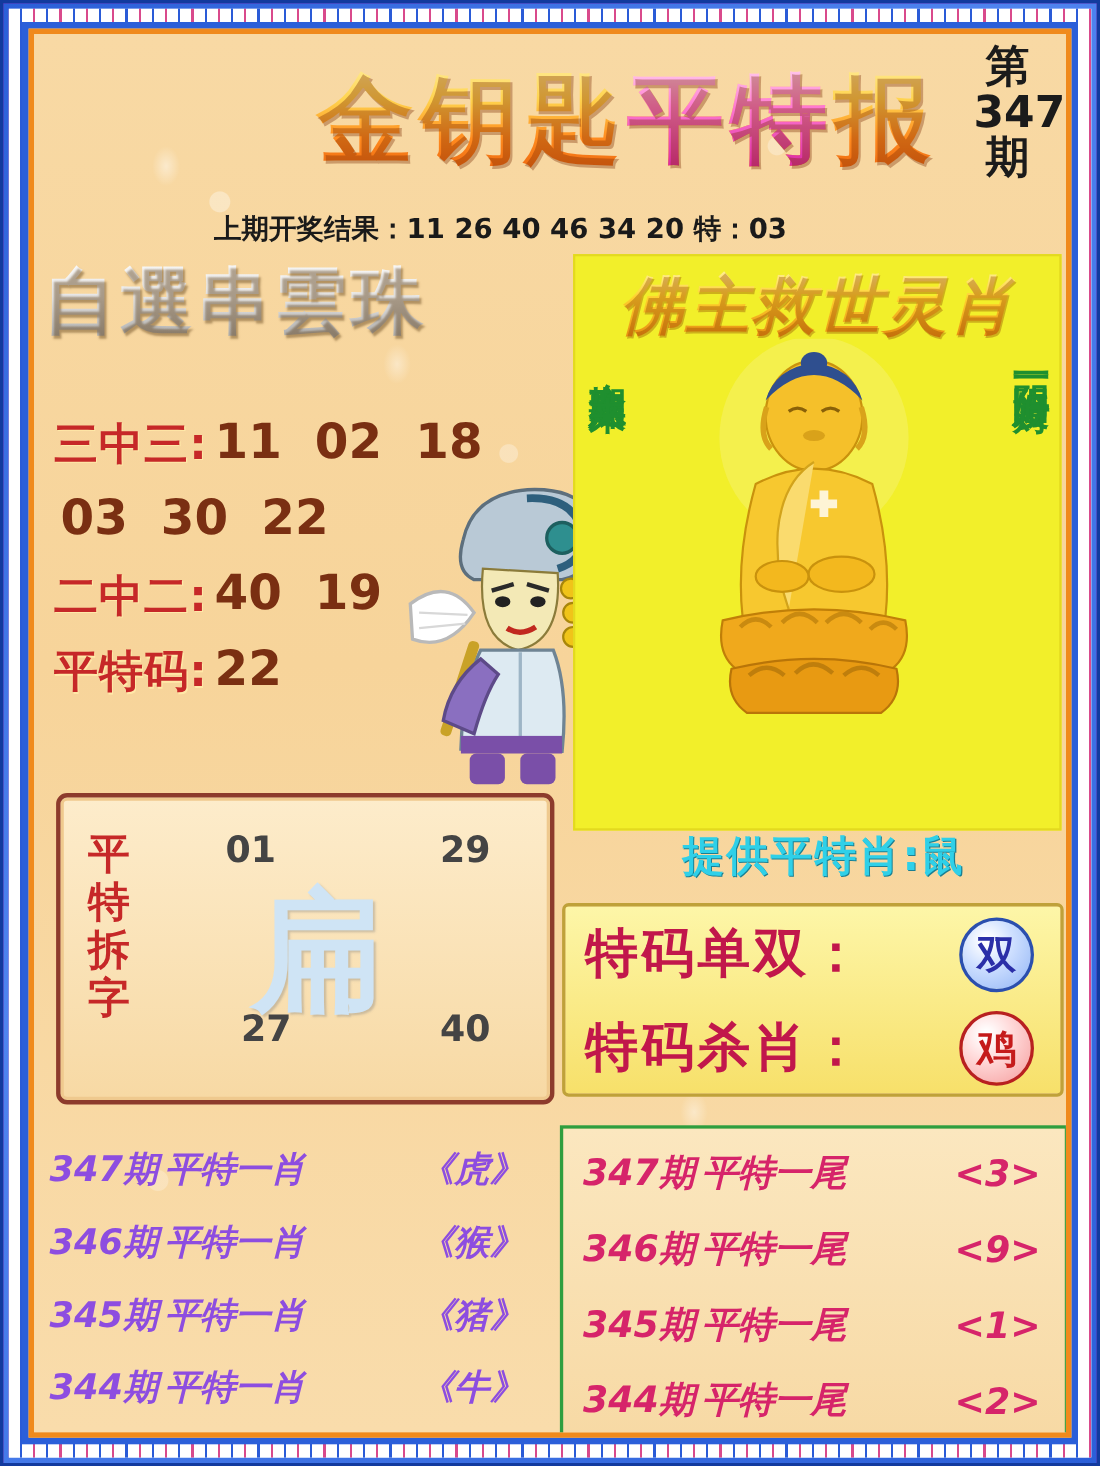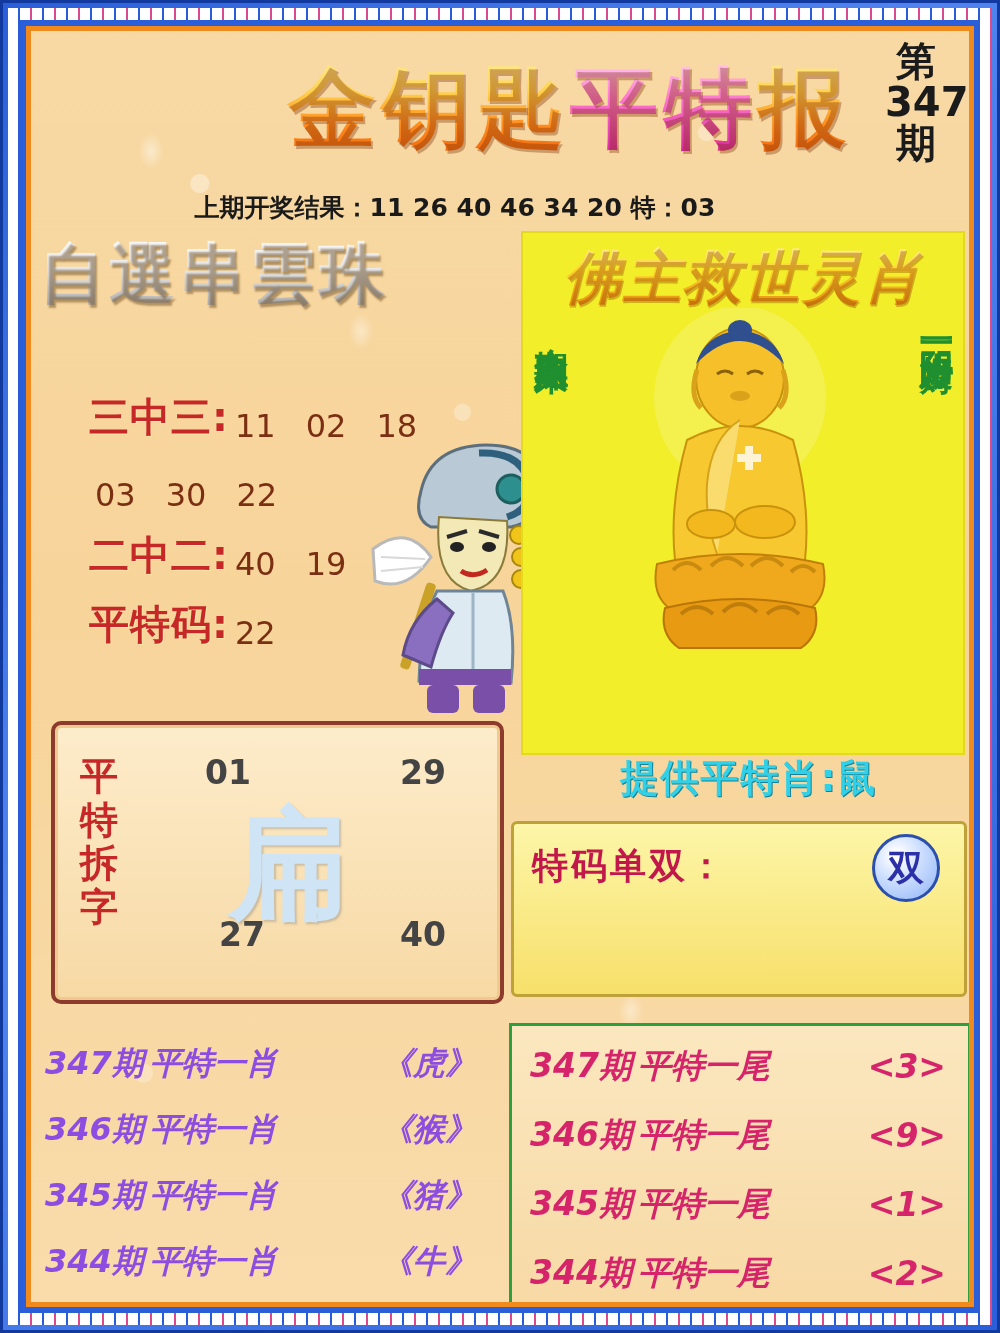--- a/index.html
+++ b/index.html
@@ -139,40 +139,39 @@
 
   
   .picks {
     position: absolute;
     left: 18px;
     top: 345px;
     width: 460px;
   }
   .pick-row {
     display: flex;
-    align-items: flex-end;
+    align-items: flex-start;
     height: 69px;
-    margin-left: 40px;
   }
   .pick-label {
     font-size: 40px;
     font-weight: bold;
     color: #c62828;
     text-shadow: 1px 1px 0 #ffe9a8;
     letter-spacing: 1px;
     white-space: nowrap;
   }
   .pick-nums {
     display: flex;
     gap: 30px;
     margin-left: 6px;
   }
   .pick-num {
-    font-size: 32px;
-    font-weight: normal;
+    font-size: 44px;
+    font-weight: bold;
     color: #7a2f12;
   }
 
   
   .doll {
     position: absolute;
     left: 330px;
     top: 400px;
     width: 215px;
     height: 290px;
@@ -299,21 +298,21 @@
   }
   .oe-row {
     position: relative;
     height: 85px;
     display: flex;
     align-items: center;
     padding-left: 18px;
     box-sizing: border-box;
   }
   .oe-label {
-    font-size: 36px;
+    font-size: 48px;
     font-weight: bold;
     color: #c1174b;
     letter-spacing: 3px;
   }
   .oe-ball {
     position: absolute;
     right: 24px;
     top: 10px;
     width: 62px;
     height: 62px;
@@ -504,20 +503,24 @@
         </svg>
       </div>
     </div>
     <div class="buddha-footer">提供平特肖:鼠</div>
 
     <div class="oe-panel">
       <div class="oe-row">
         <span class="oe-label">特码单双：</span>
         <span class="oe-ball blue">双</span>
       </div>
+      <div class="oe-row">
+        <span class="oe-label">特码杀肖：</span>
+        <span class="oe-ball red">鸡</span>
+      </div>
     </div>
 
     <div class="list-left">
       <div class="line">
         <span>347期</span>
         <span style="margin-left:6px">平特一肖</span>
         <span class="zodiac">《虎》</span>
       </div>
       <div class="line">
         <span>346期</span>

